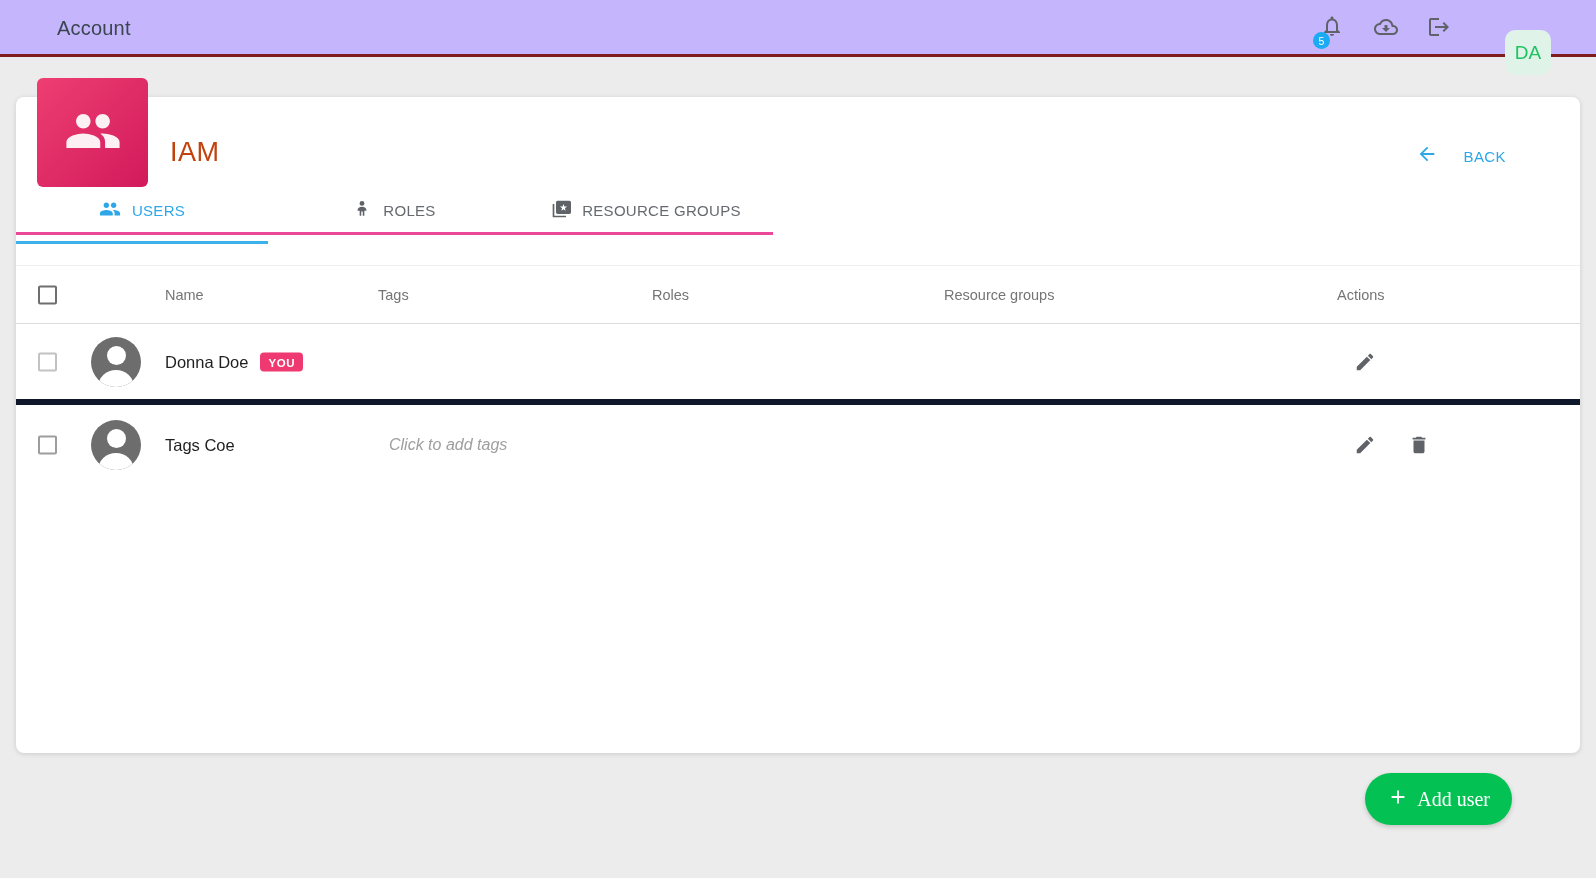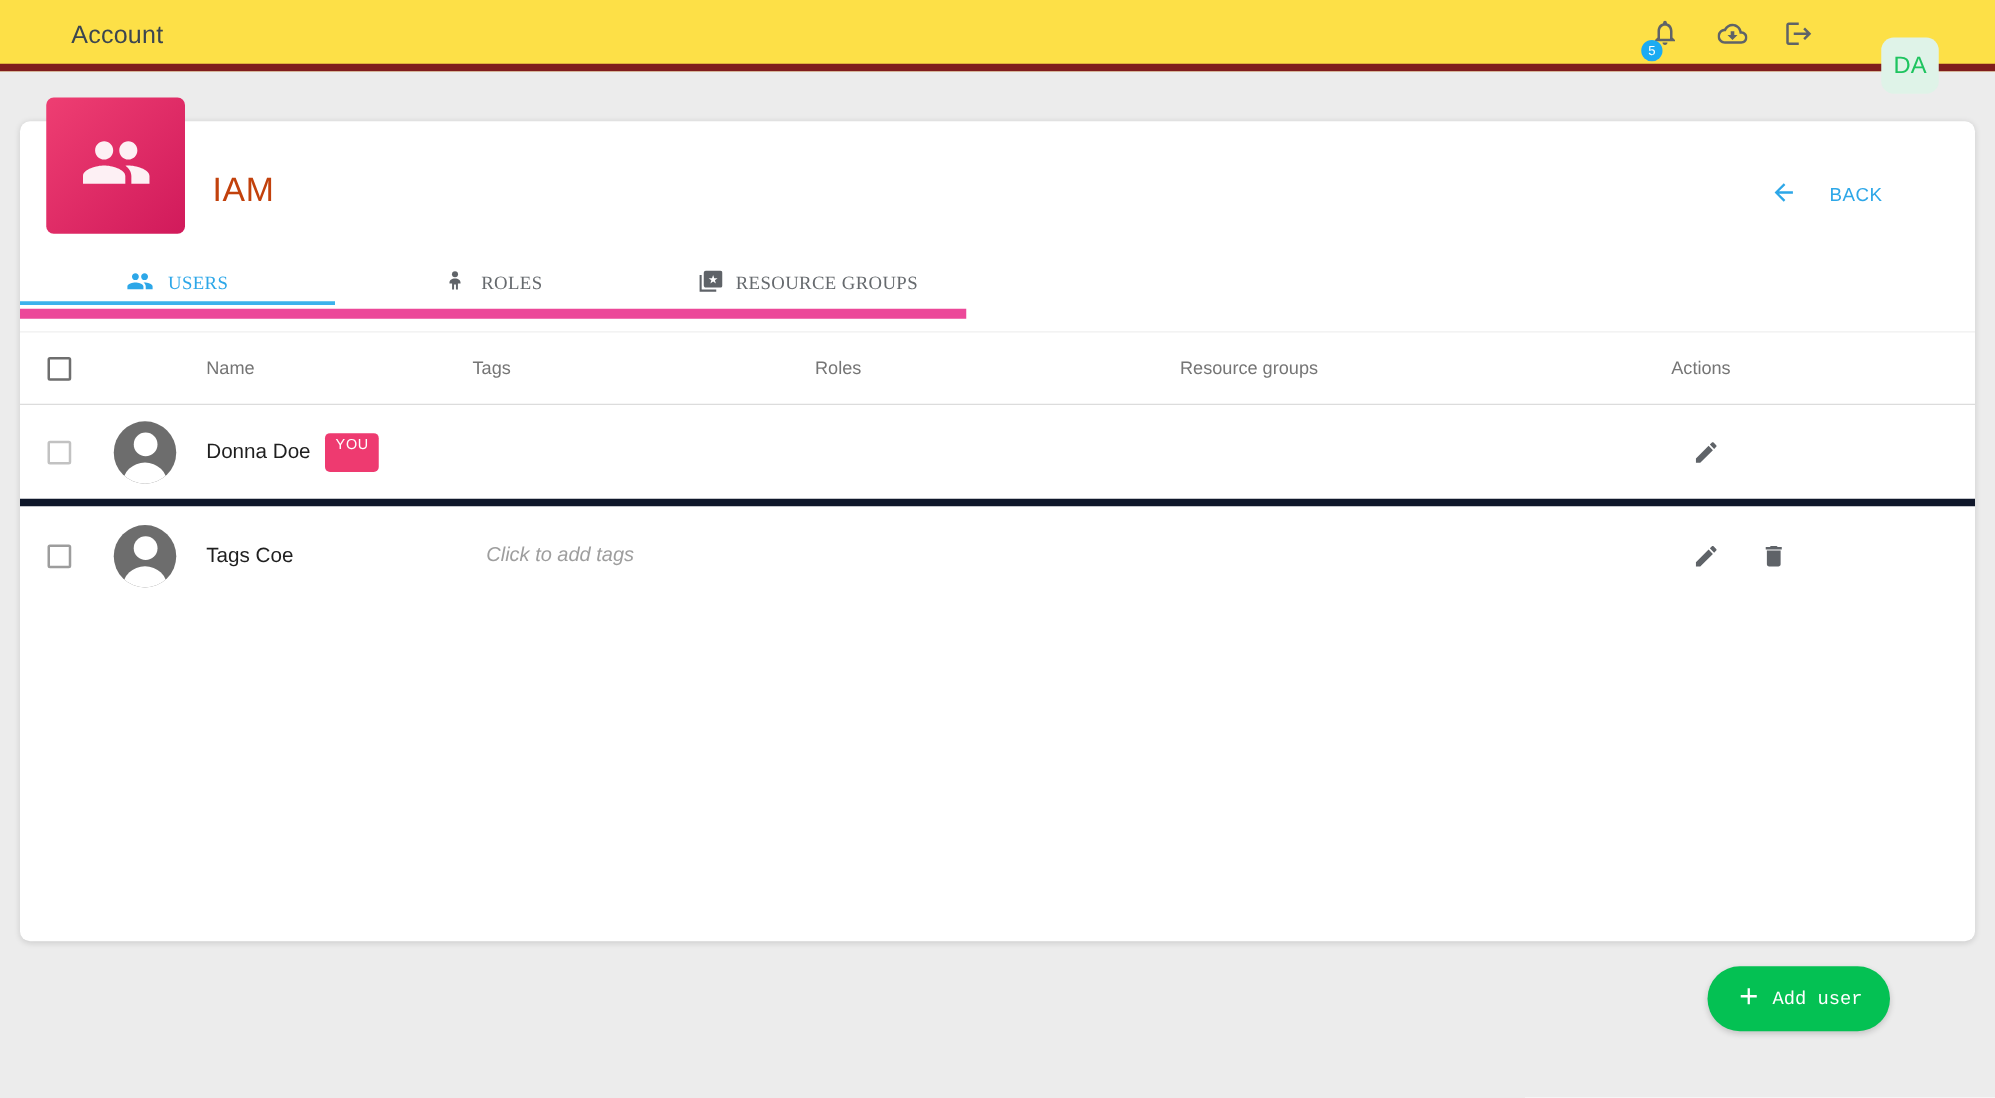--- a/index.html
+++ b/index.html
@@ -1,21 +1,21 @@
 <!DOCTYPE html>
 <html><head>
 <meta charset="utf-8">
 <style>
   * { margin:0; padding:0; box-sizing:border-box; }
   html,body { width:1596px; height:878px; }
   body { position:relative; background:#ececec; font-family:"Liberation Sans", sans-serif; overflow:hidden; }
 
   
-  .topbar { position:absolute; top:0; left:0; width:100%; height:57px; background:#fde047;
-            border-bottom:6px solid #7f1d1d; z-index:10;text-align:center; }
+  .topbar { position:absolute; top:0; left:0; width:100%; height:57px; background:#c4b5fd;
+            border-bottom:3px solid #7f1d1d; z-index:10;text-align:center; }
   .topbar-title { position:absolute; left:57px; top:0; line-height:56px; font-size:20px;
                   font-weight:500; color:#3b4550; letter-spacing:0.2px; }
   .icon-btn { position:absolute; top:14px; width:24px; height:24px; cursor:pointer; }
   .icon-btn svg { width:24px; height:24px; fill:#5f6368; }
   .bell-wrap { left:1320px; }
   .badge { position:absolute; left:-7px; top:18px; width:17px; height:17px; border-radius:50%;
            background:#1babf2; color:#fff; font-size:10.5px; display:flex; align-items:center;
            justify-content:center; font-weight:500; }
   .cloud-wrap { left:1374px; top:15px; }
   .logout-wrap { left:1427px; top:15px; }
@@ -30,22 +30,22 @@
           background:linear-gradient(135deg,#ee3e72 0%,#d11a5b 100%);
           display:flex; align-items:center; justify-content:center; }
   .tile svg { width:58px; height:58px; fill:#fdf0f4; }
   .card-title { position:absolute; left:154px; top:40px; font-size:27px; color:#c2410c; letter-spacing:0.5px; }
   .back { position:absolute; top:46px; right:74px; display:flex; align-items:center; gap:26px;
           cursor:pointer; }
   .back svg { width:22px; height:22px; fill:#2da7e8; }
   .back-label { color:#2da7e8; font-size:15px; font-weight:500; letter-spacing:0.4px; }
 
   
-  .tabs { position:absolute; top:111px; left:0; width:757px; height:47px; display:flex;
-          border-bottom:8px solid #ec4899;font-family:Liberation Serif, serif; }
+  .tabs { position:absolute; top:91px; left:0; width:757px; height:47px; display:flex;
+          border-bottom:3px solid #ec4899; }
   .tab { width:252px; display:flex; align-items:center; justify-content:center; gap:11px;
          font-size:15px; color:#666a6e; letter-spacing:0.3px; cursor:pointer; }
   .tab svg { fill:#5f6368; }
   .tab.active { color:#2da7e8; }
   .tab.active svg { fill:#2da7e8; }
   .tab-underline { position:absolute; top:144px; left:0; width:252px; height:3px; background:#3cb2ec; z-index:2; }
 
   
   .table { position:absolute; top:168px; left:0; width:100%; }
   .thead { position:relative; height:59px; border-top:1px solid #efefef; border-bottom:1px solid #dcdcdc; }
@@ -59,33 +59,33 @@
   .cb.mid   { border:2px solid #9d9d9d; }
   .avatar { position:absolute; left:75px; top:50%; transform:translateY(-50%); width:50px; height:50px;
             border-radius:50%; background:#6d6d6d; overflow:hidden; }
   .avatar::before { content:""; position:absolute; left:15.5px; top:9px; width:19px; height:19px;
                     border-radius:50%; background:#fff; }
   .avatar::after { content:""; position:absolute; left:7px; top:33px; width:36px; height:28px;
                    border-radius:50% 50% 0 0 / 62% 62% 0 0; background:#fff; }
   .name-cell { position:absolute; left:149px; top:50%; transform:translateY(-50%);
                display:flex; align-items:center; gap:12px; }
   .uname { font-size:16.5px; color:#1f1f1f; }
-  .you-badge { background:#ee3a70; color:#fff; font-size:11.5px; font-weight:400; letter-spacing:0.6px;
-               padding:4px 8px 15px; border-radius:4px; }
+  .you-badge { background:#ee3a70; color:#fff; font-size:11.5px; font-weight:700; letter-spacing:0.6px;
+               padding:4px 8px 3px; border-radius:4px; }
   .tags-placeholder { position:absolute; left:373px; top:50%; transform:translateY(-50%);
                       font-size:16px; font-style:italic; color:#9e9e9e; cursor:pointer; }
   .action-btn { position:absolute; top:50%; transform:translateY(-50%); width:22px; height:22px; cursor:pointer; }
   .action-btn svg { width:22px; height:22px; fill:#5f6368; }
   .edit-pos { left:1338px; }
   .del-pos { left:1392px; }
 
   
   .add-user { position:absolute; right:84px; top:773px; height:52px; border-radius:26px;
-              background:#04c153; border:none; color:#fff; font-size:15px;
-              font-family:Liberation Mono, monospace; display:flex; align-items:center; gap:8px;
+              background:#04c153; border:none; color:#fff; font-size:20px;
+              font-family:Liberation Serif, serif; display:flex; align-items:center; gap:8px;
               padding:0 22px; cursor:pointer; box-shadow:0 2px 5px rgba(0,0,0,.18); }
   .add-user svg { width:22px; height:22px; fill:#fff; }
 </style>
 </head>
 <body>
 
 <div class="topbar">
   <div class="topbar-title">Account</div>
 
   <div class="icon-btn bell-wrap">

